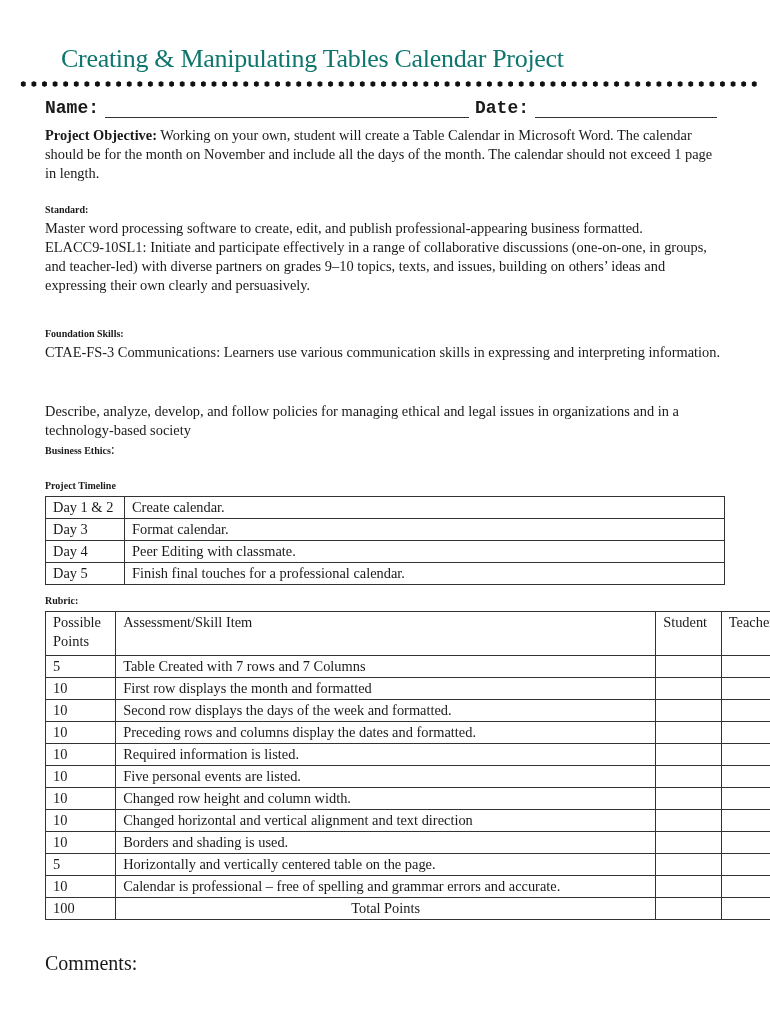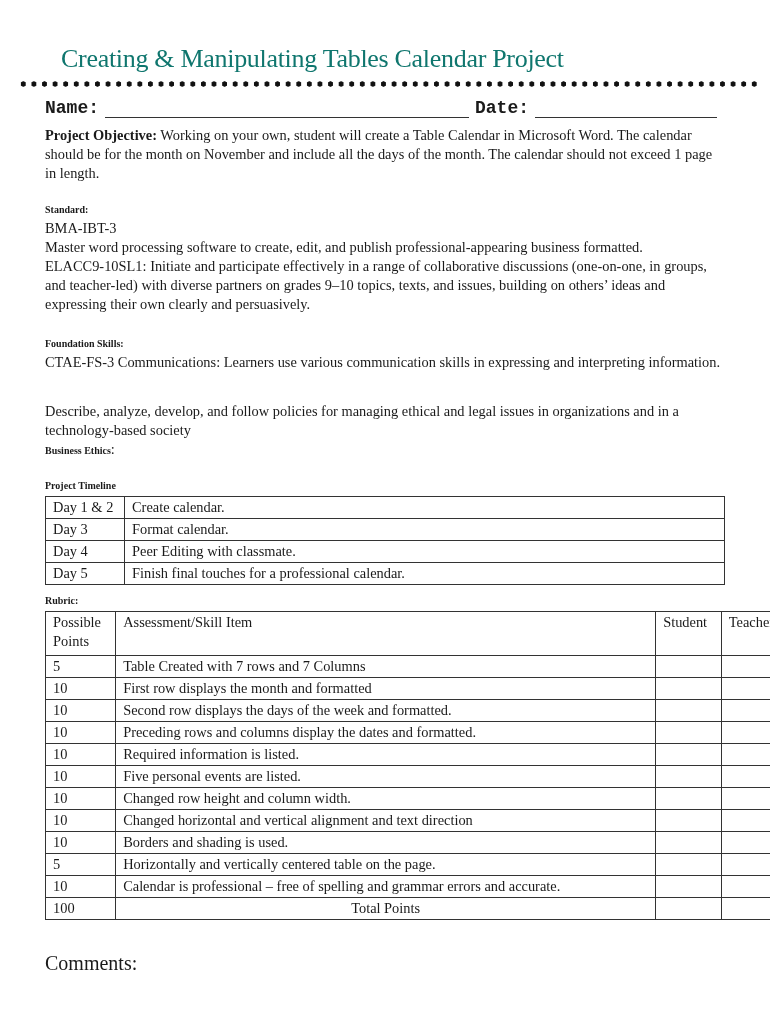--- a/index.html
+++ b/index.html
@@ -52,26 +52,25 @@
   <span class="lbl">Date:</span>
   <span class="line date-line"></span>
 </div>
 
 <div class="sec" style="top:126px;">
   <b>Project Objective:</b><span> Working on your own, student will create a Table Calendar in Microsoft Word. The calendar should be for the month on November and include all the days of the month. The calendar should not exceed 1 page in length.</span>
 </div>
 
 <div class="sec" style="top:200px;">
   <div class="heading">Standard:</div>
-  <div>BMA-IBT-3</div>
   <div>Master word processing software to create, edit, and publish professional-appearing business formatted.</div>
   <div>ELACC9-10SL1: Initiate and participate effectively in a range of collaborative discussions (one-on-one, in groups, and teacher-led) with diverse partners on grades 9–10 topics, texts, and issues, building on others’ ideas and expressing their own clearly and persuasively.</div>
 </div>
 
-<div class="sec" style="top:334px;">
+<div class="sec" style="top:324px;">
   <div class="heading">Foundation Skills:</div>
   <div>CTAE-FS-3 Communications: Learners use various communication skills in expressing and interpreting information.</div>
 </div>
 
 <div class="sec" style="top:402px;">
   <div>Describe, analyze, develop, and follow policies for managing ethical and legal issues in organizations and in a technology-based society</div>
   <div><span class="heading">Business Ethics</span><span>:</span></div>
 </div>
 
 <div class="sec" style="top:476px;">

